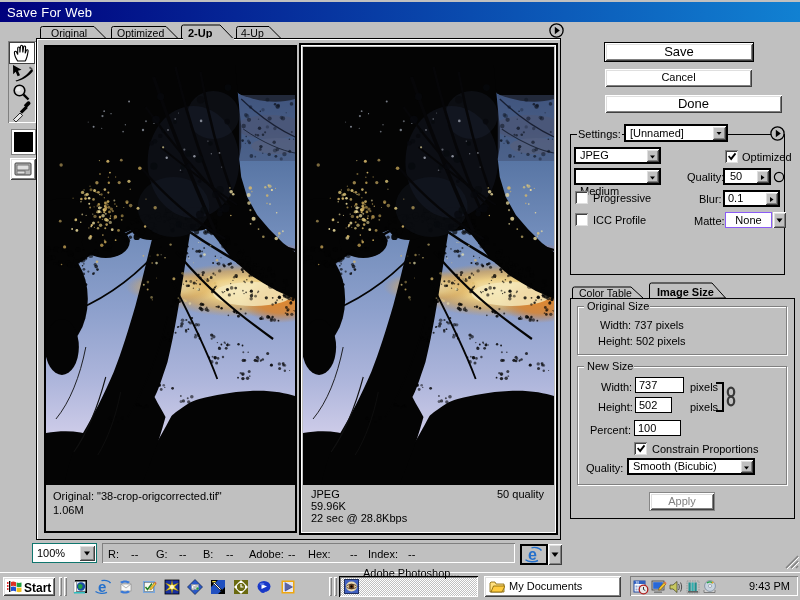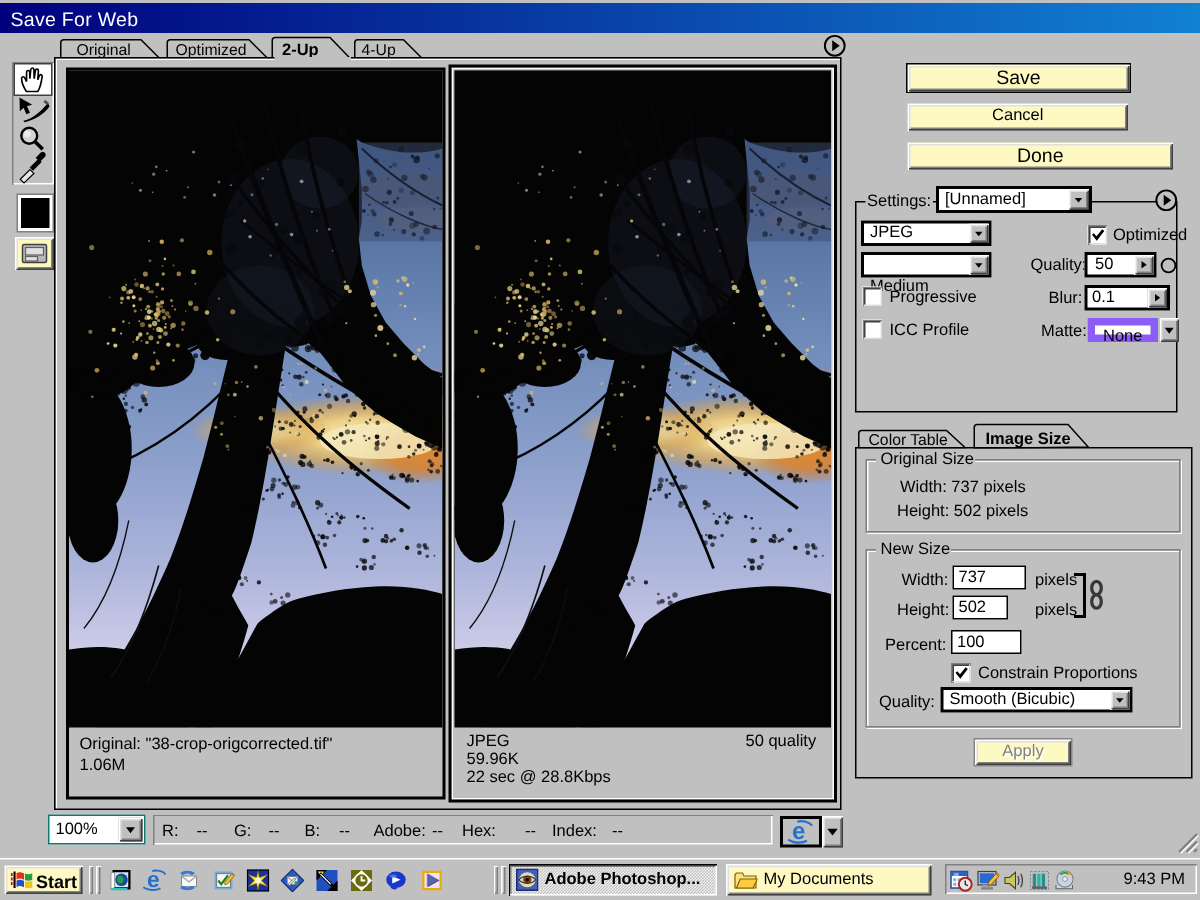--- a/index.html
+++ b/index.html
@@ -1,20 +1,20 @@
 <!DOCTYPE html>
 <html><head>
 <meta charset="utf-8">
 <style>
 html,body{margin:0;padding:0}
 body{width:800px;height:600px;background:#c0c0c0;font-family:"Liberation Sans",sans-serif;position:relative;overflow:hidden}
 .abs{position:absolute}
 .raised1{box-shadow:inset 1px 1px 0 #ffffff,inset -1px -1px 0 #808080;background:#c0c0c0}
 .sunken1{box-shadow:inset 1px 1px 0 #808080,inset -1px -1px 0 #ffffff;background:#c0c0c0}
-.btn{box-shadow:inset 1px 1px 0 #ffffff,inset -1px -1px 0 #404040,inset 2px 2px 0 #dfdfdf,inset -2px -2px 0 #808080;background:#fef9c3;text-align:center;color:#000}
+.btn{box-shadow:inset 1px 1px 0 #ffffff,inset -1px -1px 0 #404040,inset 2px 2px 0 #dfdfdf,inset -2px -2px 0 #808080;background:#ffffff;text-align:center;color:#000}
 .lbl{position:absolute;font-size:11px;color:#000;white-space:nowrap}
 .in{position:absolute;background:#fff;border:1px solid #000;font-size:11px;color:#000}
 .cb{position:absolute;width:13px;height:13px;background:#fff;box-shadow:inset 1px 1px 0 #808080,inset -1px -1px 0 #dfdfdf,inset 2px 2px 0 #404040}
 .dd{position:absolute;background:#fff;border:2px solid #000;box-sizing:border-box}
 .ddt{font-size:11px;padding:1px 0 0 4px;color:#000}
 .arrbtn{position:absolute;box-shadow:inset 1px 1px 0 #ffffff,inset -1px -1px 0 #404040,inset 2px 2px 0 #dfdfdf,inset -2px -2px 0 #808080;background:#c0c0c0}
 </style>
 </head>
 <body>
 
@@ -1860,21 +1860,21 @@
 <div class="dd" style="left:723px;top:190px;width:57px;height:17px">
   <div class="ddt" style="padding-top:0;padding-left:3px">0.1</div>
   <div class="arrbtn" style="right:0;top:0;width:13px;height:13px"><svg width="13" height="13" viewBox="0 0 13 13">
         <path d="M5,4 L8.5,6.5 L5,9 Z" fill="#000"></path>
       </svg></div>
 </div>
 
 <div class="abs cb" style="left:575px;top:213px"></div>
 <div class="abs lbl" style="left:593px;top:214px">ICC Profile</div>
 <div class="abs lbl" style="left:694px;top:215px">Matte:</div>
-<div class="abs" style="left:725px;top:212px;width:47px;height:16px;border:5px solid #8b5cf6;background:#fff;box-sizing:border-box">
+<div class="abs" style="left:725px;top:212px;width:47px;height:16px;border:1px solid #8b5cf6;background:#fff;box-sizing:border-box">
   <div style="font-size:11px;text-align:center;padding-top:1px">None</div>
 </div>
 <div class="arrbtn" style="left:773px;top:212px;width:13px;height:16px"><svg width="13" height="16" viewBox="0 0 13 16">
       <path d="M3.5,6.5 L9.5,6.5 L6.5,10.5 Z" fill="#000"></path>
     </svg></div>
 
 <svg class="abs" style="left:565px;top:281px" width="235" height="18" viewBox="0 0 235 18">
   <g font-family="Liberation Sans" font-size="10.5">
     <path d="M7.5,17.5 L7.5,8 Q7.5,6 9.5,6 L66,6 L78.5,17.5 Z" fill="#c0c0c0" stroke="#000"></path>
     <text x="14" y="15.5" fill="#000">Color Table</text>
@@ -2048,21 +2048,21 @@
 <div class="abs raised1" style="left:334px;top:577px;width:3px;height:19px"></div>
 
 <div class="abs" style="left:339px;top:576px;width:139px;height:21px;box-shadow:inset 1px 1px 0 #000,inset -1px -1px 0 #fff,inset 2px 2px 0 #808080;background:#c0c0c0;background-image:linear-gradient(45deg,#fff 25%,transparent 25%,transparent 75%,#fff 75%),linear-gradient(45deg,#fff 25%,transparent 25%,transparent 75%,#fff 75%);background-size:2px 2px;background-position:0 0,1px 1px"></div>
 <svg class="abs" style="left:344px;top:579px" width="15" height="15" viewBox="0 0 15 15">
   <rect x="0.5" y="0.5" width="14" height="14" fill="#4060c0" stroke="#203060"></rect>
   <ellipse cx="7.5" cy="7.5" rx="5.5" ry="5" fill="#e8d8b0"></ellipse>
   <circle cx="7.5" cy="7.5" r="2.8" fill="#7a4820"></circle>
   <circle cx="7.5" cy="7.5" r="1.2" fill="#000"></circle>
   <path d="M2,7.5 C4,4.5 11,4.5 13,7.5 C11,10.5 4,10.5 2,7.5 Z" fill="none" stroke="#403020" stroke-width="0.8"></path>
 </svg>
-<div class="abs" style="left:363px;top:580px;font-size:11px;font-weight:bold">Adobe Photoshop...</div>
+<div class="abs" style="left:363px;top:567px;font-size:11px;font-weight:normal">Adobe Photoshop...</div>
 
 <div class="abs btn" style="left:484px;top:576px;width:137px;height:21px"></div>
 <svg class="abs" style="left:489px;top:580px" width="16" height="13" viewBox="0 0 16 13">
   <path d="M1,3 L1,12 L15,12 L15,4 L7,4 L6,2 L2,2 Z" fill="#ffe080" stroke="#806000" stroke-width="0.8"></path>
   <path d="M2,12 L4.5,6 L16,6 L13,12 Z" fill="#ffcc40" stroke="#806000" stroke-width="0.8"></path>
 </svg>
 <div class="abs" style="left:509px;top:580px;font-size:11px">My Documents</div>
 
 <div class="abs sunken1" style="left:630px;top:576px;width:168px;height:20px"></div>
 <svg class="abs" style="left:633px;top:579px" width="16" height="16" viewBox="0 0 16 16">

